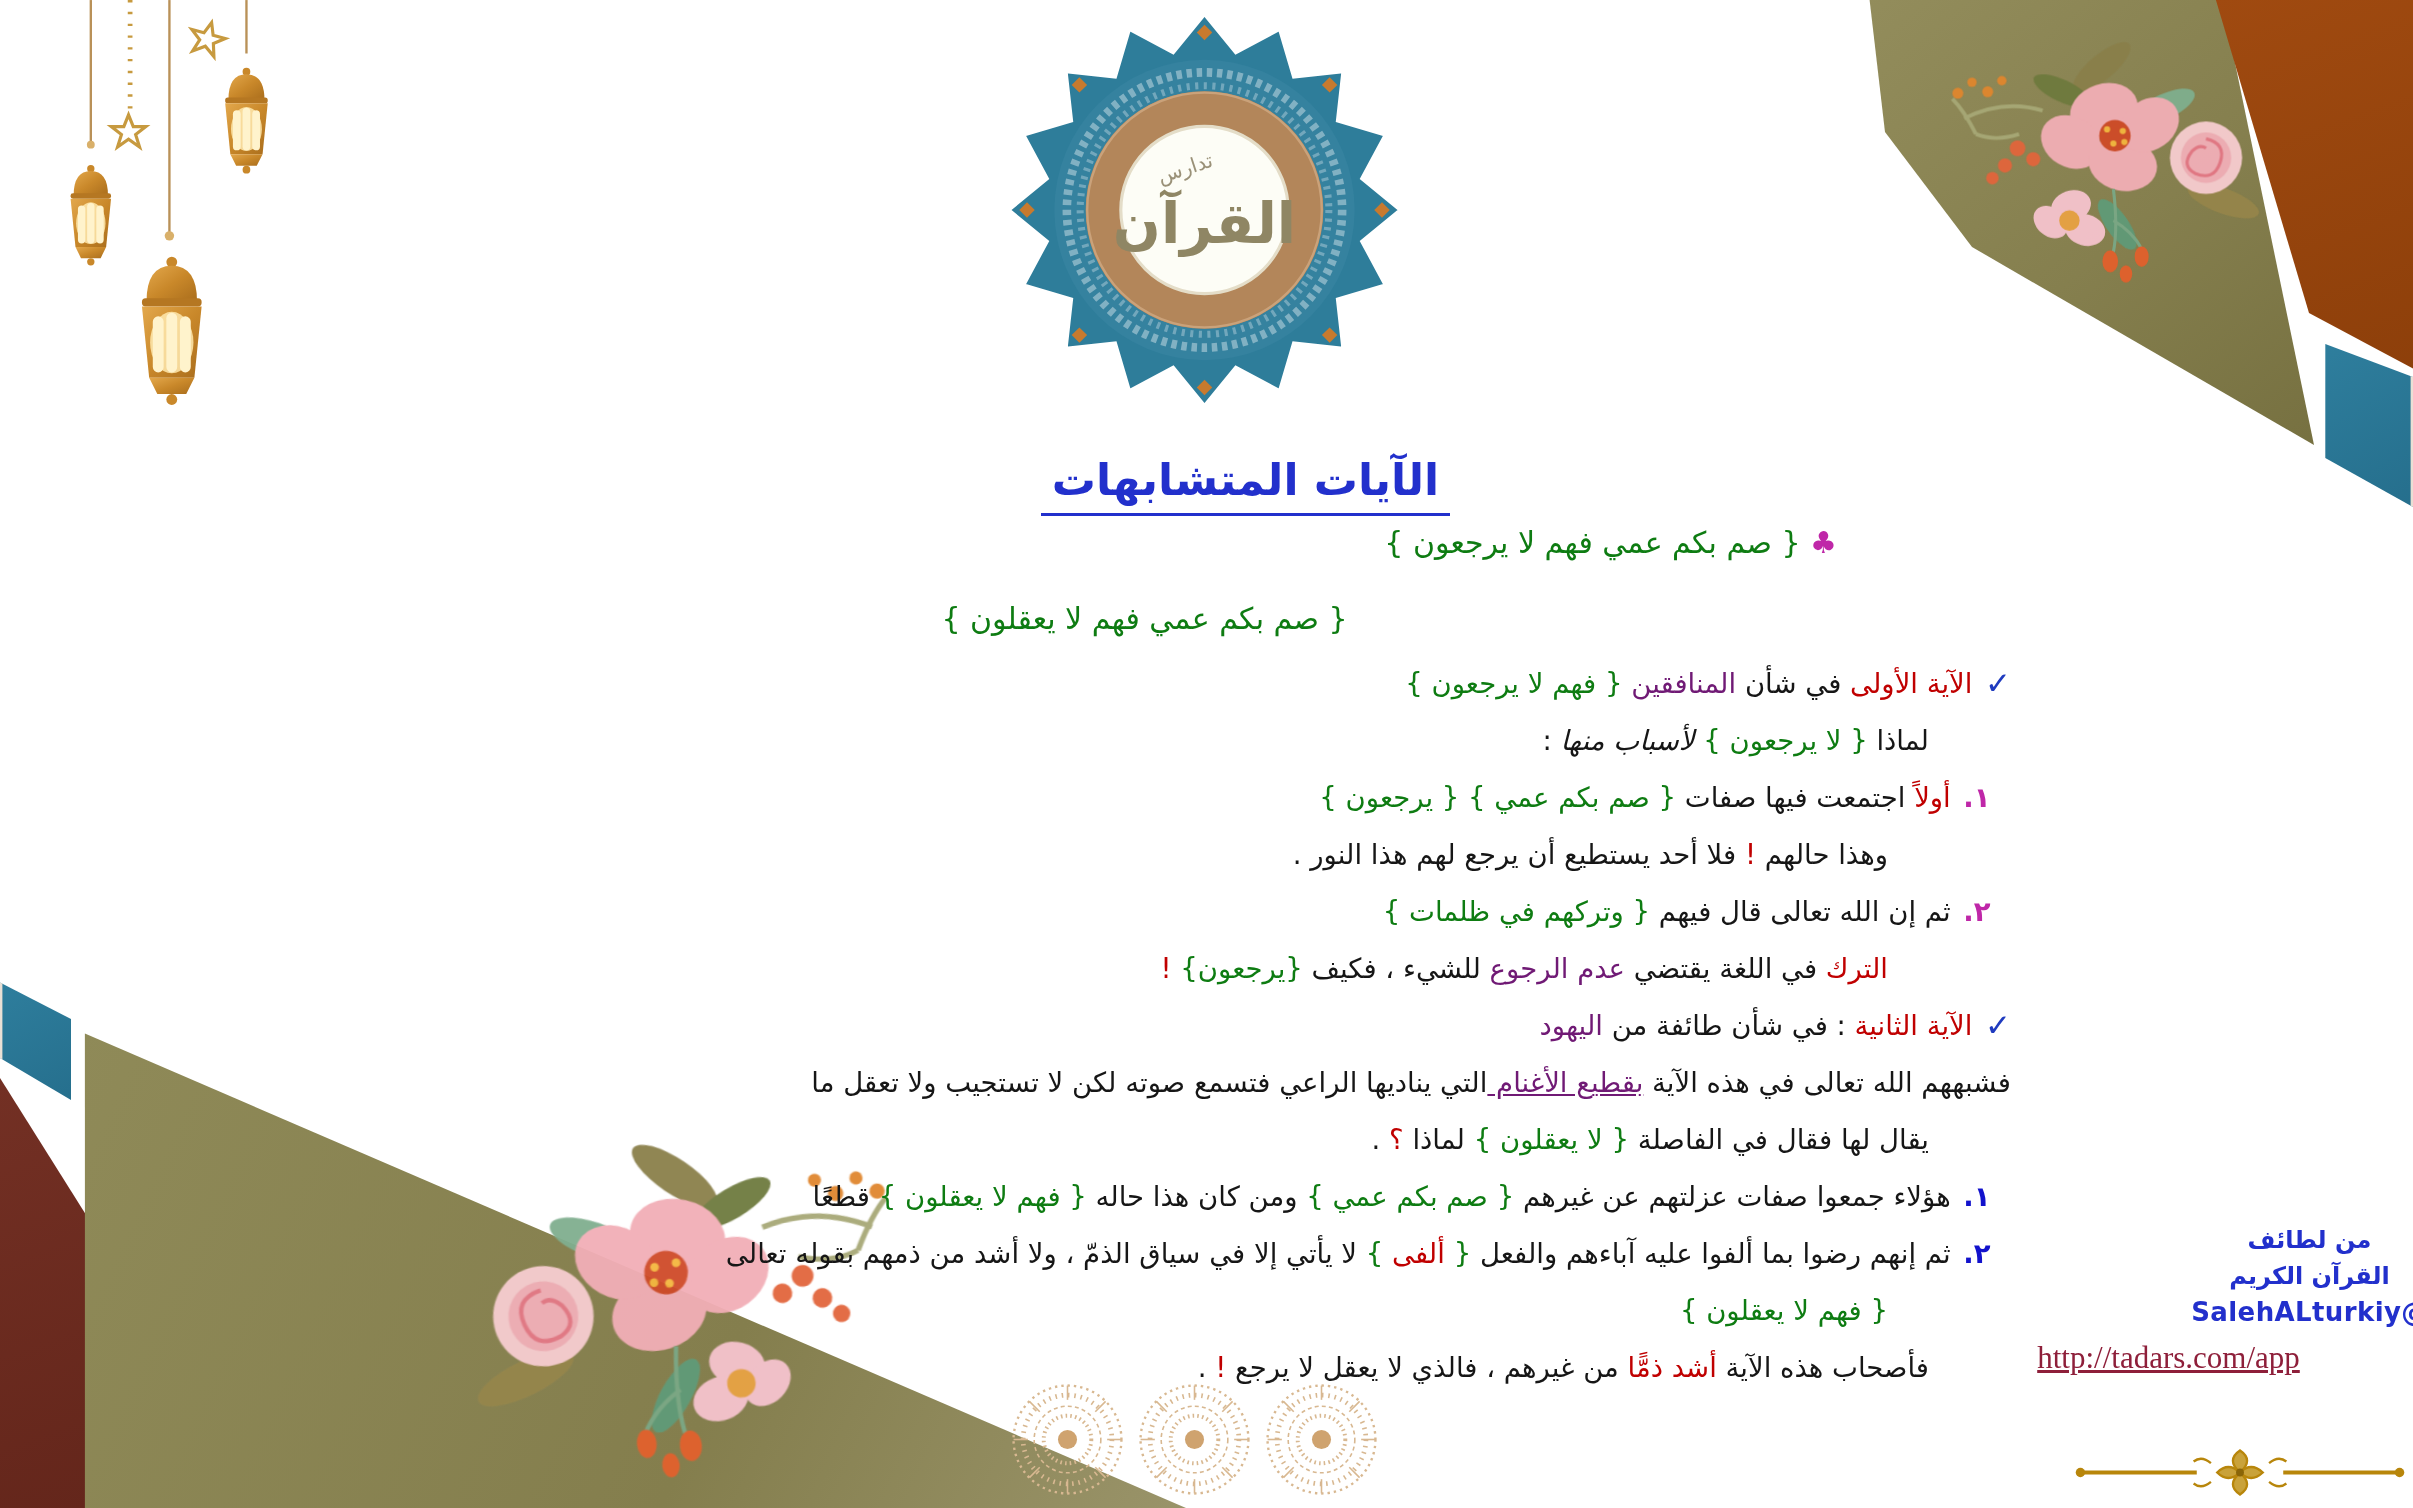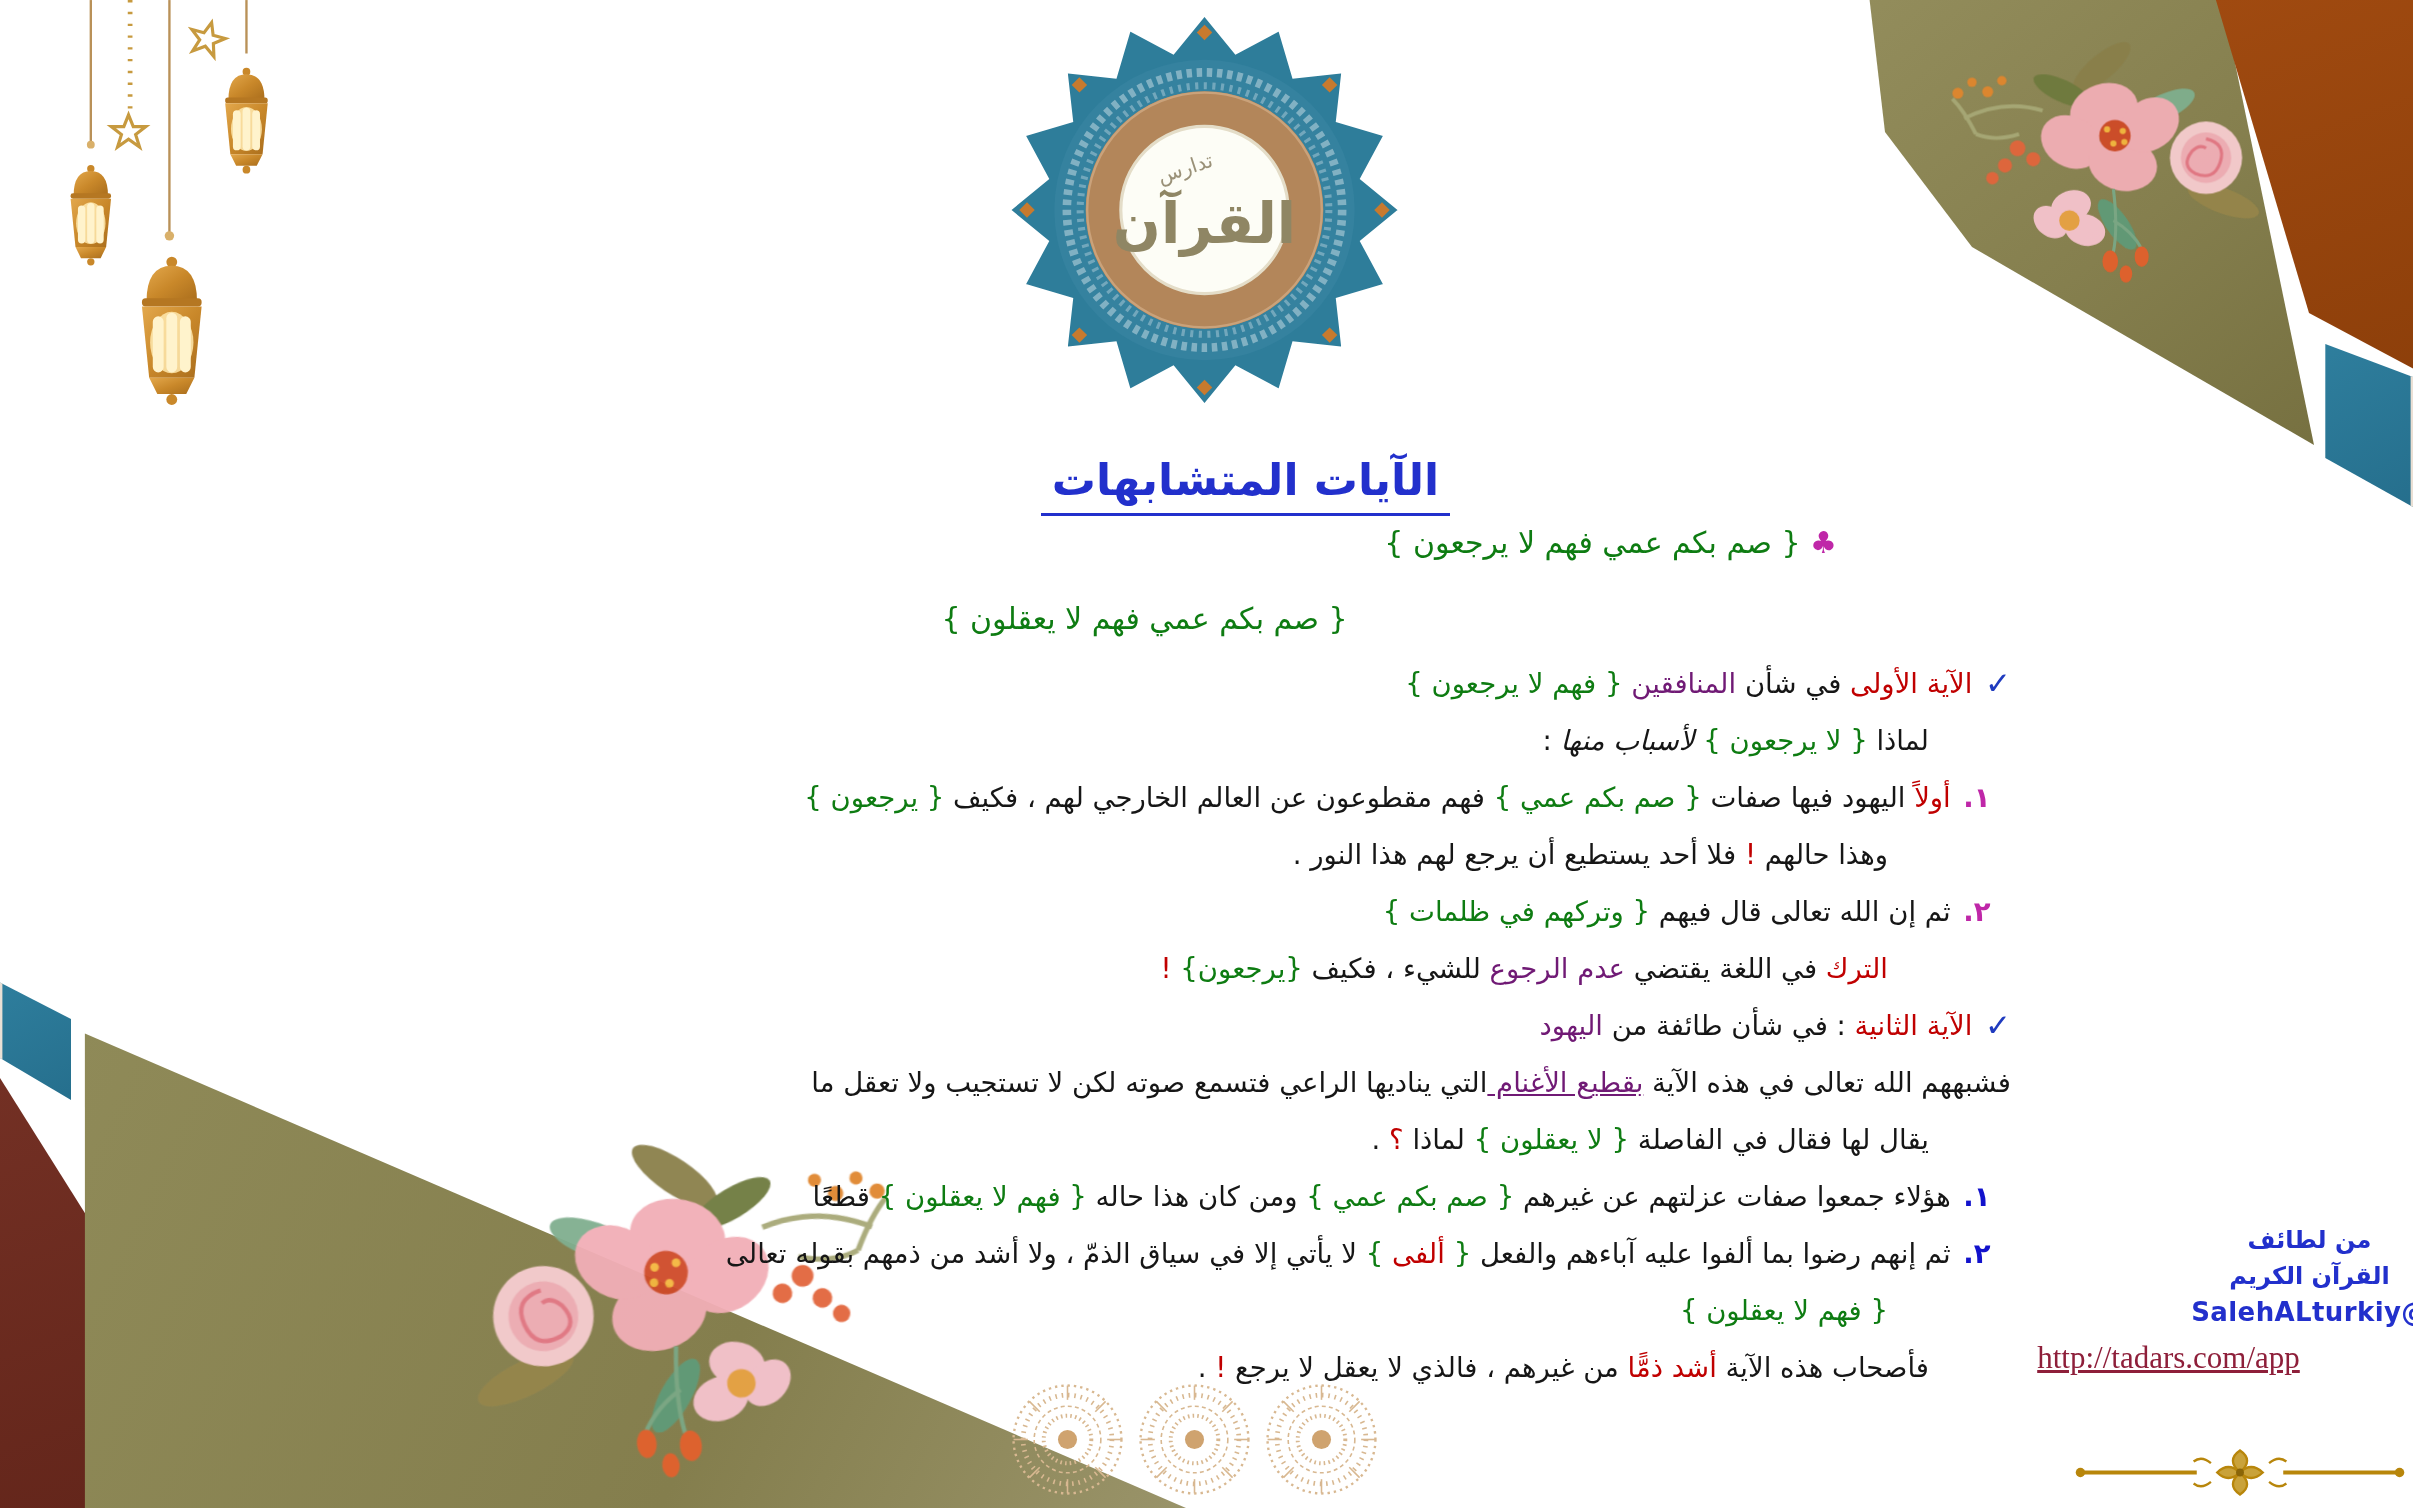--- a/index.html
+++ b/index.html
@@ -244,21 +244,21 @@
 
 <div class="title-wrap">
   <span class="title">الآيات المتشابهات</span>
 </div>
 
 <div class="content">
     <div class="line q1"><span class="c-m">♣ </span><span class="c-g">{ صم بكم عمي فهم لا يرجعون }</span></div>
     <div class="line q2"><span class="c-g">{ صم بكم عمي فهم لا يعقلون }</span></div>
     <div class="line chk"><span class="marker c-chk">✓</span><span class="c-r">الآية الأولى </span><span class="c-k">في شأن </span><span class="c-b">المنافقين </span><span class="c-g">{ فهم لا يرجعون }</span></div>
     <div class="line c1"><span class="c-k">لماذا </span><span class="c-g">{ لا يرجعون } </span><span class="c-k c-i">لأسباب منها</span><span class="c-k"> :</span></div>
-    <div class="line num"><span class="marker c-m">١.</span><span class="c-r">أولاً </span><span class="c-k">اليهود فيها صفات </span><span class="c-g">{ صم بكم عمي } </span><span class="c-k">فهم مقطوعون عن العالم الخارجي لهم ، فكيف </span><span class="c-g">{ يرجعون }</span></div>
+    <div class="line num"><span class="marker c-m">١.</span><span class="c-r">أولاً </span><span class="c-k">اجتمعت فيها صفات </span><span class="c-g">{ صم بكم عمي } </span><span class="c-g">{ يرجعون }</span></div>
     <div class="line c2"><span class="c-k">وهذا حالهم </span><span class="c-r">! </span><span class="c-k">فلا أحد يستطيع أن يرجع لهم هذا النور .</span></div>
     <div class="line num"><span class="marker c-m">٢.</span><span class="c-k">ثم إن الله تعالى قال فيهم </span><span class="c-g">{ وتركهم في ظلمات }</span></div>
     <div class="line c2"><span class="c-r">الترك </span><span class="c-k">في اللغة يقتضي </span><span class="c-b">عدم الرجوع </span><span class="c-k">للشيء ، فكيف </span><span class="c-g">{يرجعون} </span><span class="c-r">!</span></div>
     <div class="line chk"><span class="marker c-chk">✓</span><span class="c-r">الآية الثانية </span><span class="c-k">: في شأن طائفة من </span><span class="c-b">اليهود </span></div>
     <div class="line chk"><span class="c-k">فشبههم الله تعالى في هذه الآية </span><span class="c-b c-u">بقطيع الأغنام </span><span class="c-k">التي يناديها الراعي فتسمع صوته لكن لا تستجيب ولا تعقل ما</span></div>
     <div class="line c1"><span class="c-k">يقال لها فقال في الفاصلة </span><span class="c-g">{ لا يعقلون } </span><span class="c-k">لماذا </span><span class="c-r">؟</span><span class="c-k"> .</span></div>
     <div class="line numb"><span class="marker c-nb">١.</span><span class="c-k">هؤلاء جمعوا صفات عزلتهم عن غيرهم </span><span class="c-g">{ صم بكم عمي } </span><span class="c-k">ومن كان هذا حاله </span><span class="c-g">{ فهم لا يعقلون } </span><span class="c-k">قطعًا</span></div>
     <div class="line numb"><span class="marker c-nb">٢.</span><span class="c-k">ثم إنهم رضوا بما ألفوا عليه آباءهم والفعل </span><span class="c-g">{ </span><span class="c-r">ألفى</span><span class="c-g"> } </span><span class="c-k">لا يأتي إلا في سياق الذمّ ، ولا أشد من ذمهم بقوله تعالى</span></div>
     <div class="line c2"><span class="c-g">{ فهم لا يعقلون }</span></div>
     <div class="line c1"><span class="c-k">فأصحاب هذه الآية </span><span class="c-r">أشد ذمًّا </span><span class="c-k">من غيرهم ، فالذي لا يعقل لا يرجع </span><span class="c-r">! </span><span class="c-k">.</span></div>

